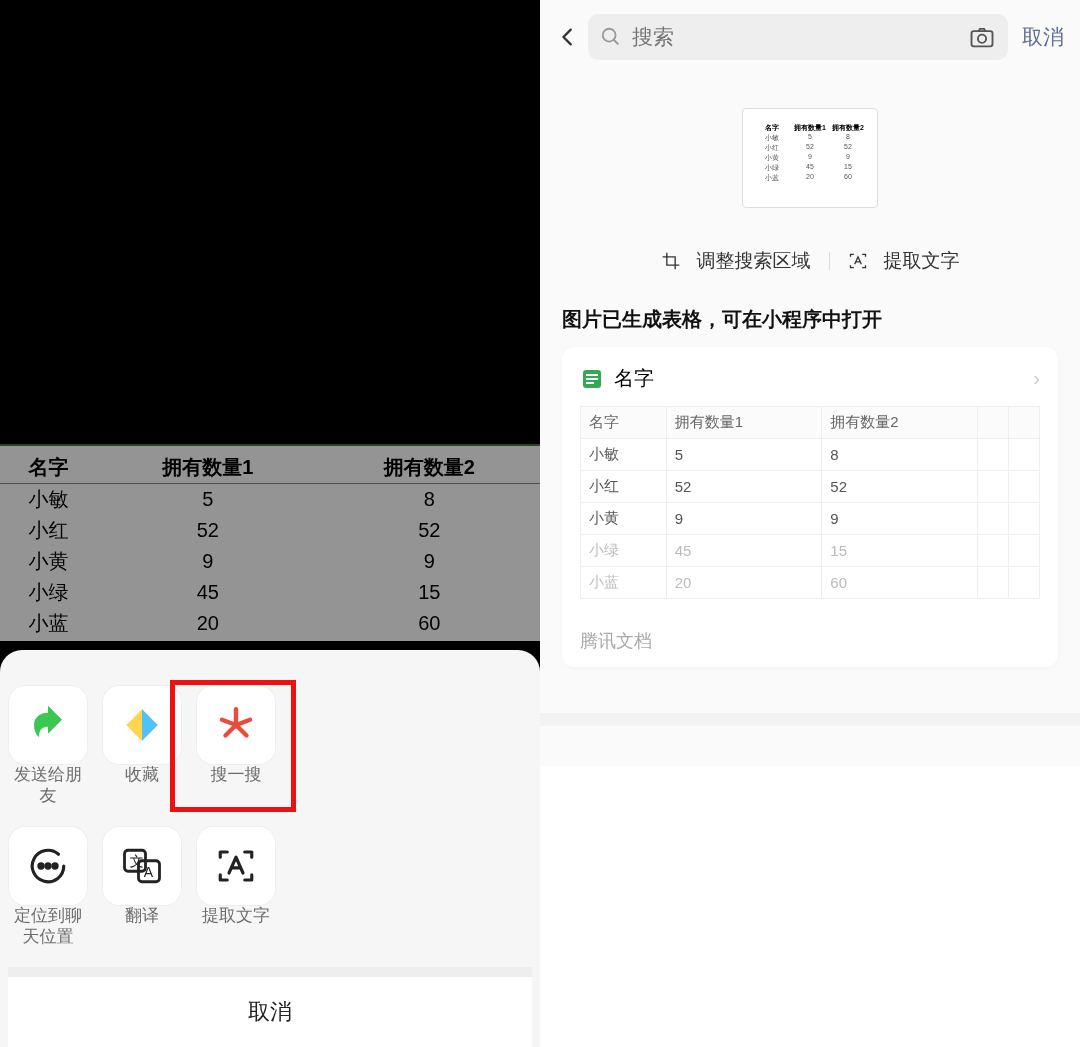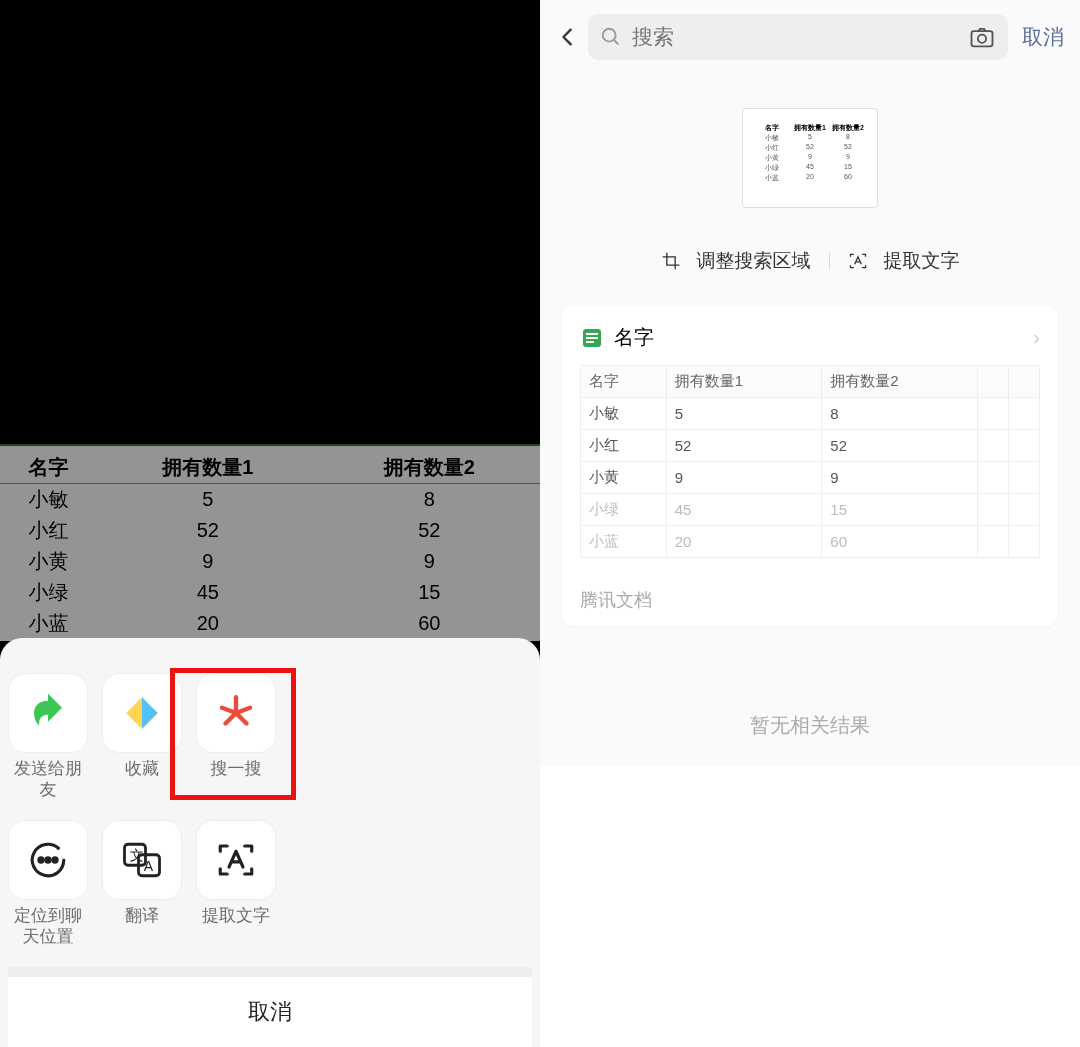--- a/index.html
+++ b/index.html
@@ -32,21 +32,21 @@
       background: #f6f6f6; border-radius: 22px 22px 0 0;
       padding: 36px 8px 0 8px;
     }
     .sheet-row { display: flex; gap: 14px; padding: 0 0 20px 0; }
     .sheet-item { width: 80px; display: flex; flex-direction: column; align-items: center; }
     .sheet-icon {
       width: 78px; height: 78px; border-radius: 16px; background: #fff;
       display: flex; align-items: center; justify-content: center;
       box-shadow: 0 0 0 1px rgba(0,0,0,0.03);
     }
-    .sheet-label { margin-top: 6px; font-size: 17px; color: #6d6d6d; text-align: center; line-height: 1.25; }
+    .sheet-label { margin-top: 0; font-size: 17px; color: #6d6d6d; text-align: center; line-height: 1.25; }
     .sheet-item.highlight .sheet-icon,
     .sheet-item.highlight .sheet-label { position: relative; z-index: 2; }
     .sheet-item.highlight::before {
       content:""; position:absolute; width:116px; height:122px;
       border:5px solid #e11; margin-top:-6px; margin-left:-6px;
     }
     .sheet-item.highlight { position: relative; }
     .sheet-cancel {
       border-top: 10px solid #eee;
       background: #fff; text-align: center; font-size: 22px; color:#222;
@@ -299,20 +299,21 @@
     <div class="vdiv"></div>
     <div class="area-action">
       <svg viewBox="0 0 24 24" fill="none" stroke="#333" stroke-width="1.6">
           <path d="M3 7V4h4M21 7V4h-4M3 17v3h4M21 17v3h-4"></path>
           <path d="M8 16l4-9 4 9M9.3 13.1h5.4"></path>
         </svg>
       <span>提取文字</span>
     </div>
   </div>
 
+  <div class="prompt">图片已生成表格，可在小程序中打开</div>
 
   <div class="doc-card">
     <div class="doc-head">
       <svg class="doc-icon" viewBox="0 0 24 24">
           <rect x="3" y="3" width="18" height="18" rx="3" fill="#34a853"></rect>
           <rect x="6" y="7" width="12" height="2" fill="#fff"></rect>
           <rect x="6" y="11" width="12" height="2" fill="#fff"></rect>
           <rect x="6" y="15" width="8" height="2" fill="#fff"></rect>
         </svg>
       <div class="doc-title">名字</div>
@@ -364,14 +365,13 @@
             <td></td>
             <td></td>
           </tr>
         </tbody>
     </table>
     <div class="doc-source">腾讯文档</div>
   </div>
 
   <div class="blank-block"></div>
   <div class="bottom-fade"></div>
-  <div class="no-result">暂无相关结果</div>
 </div>
 
 </body></html>

